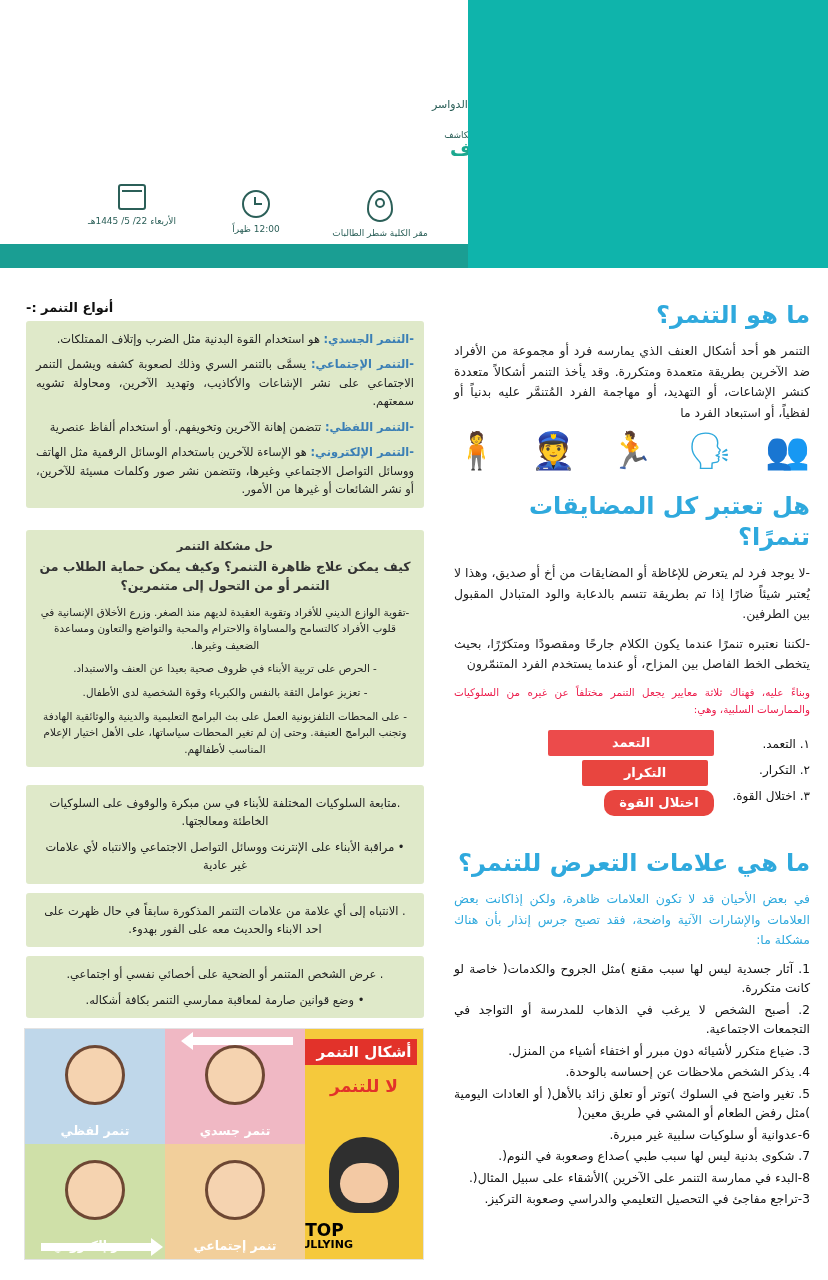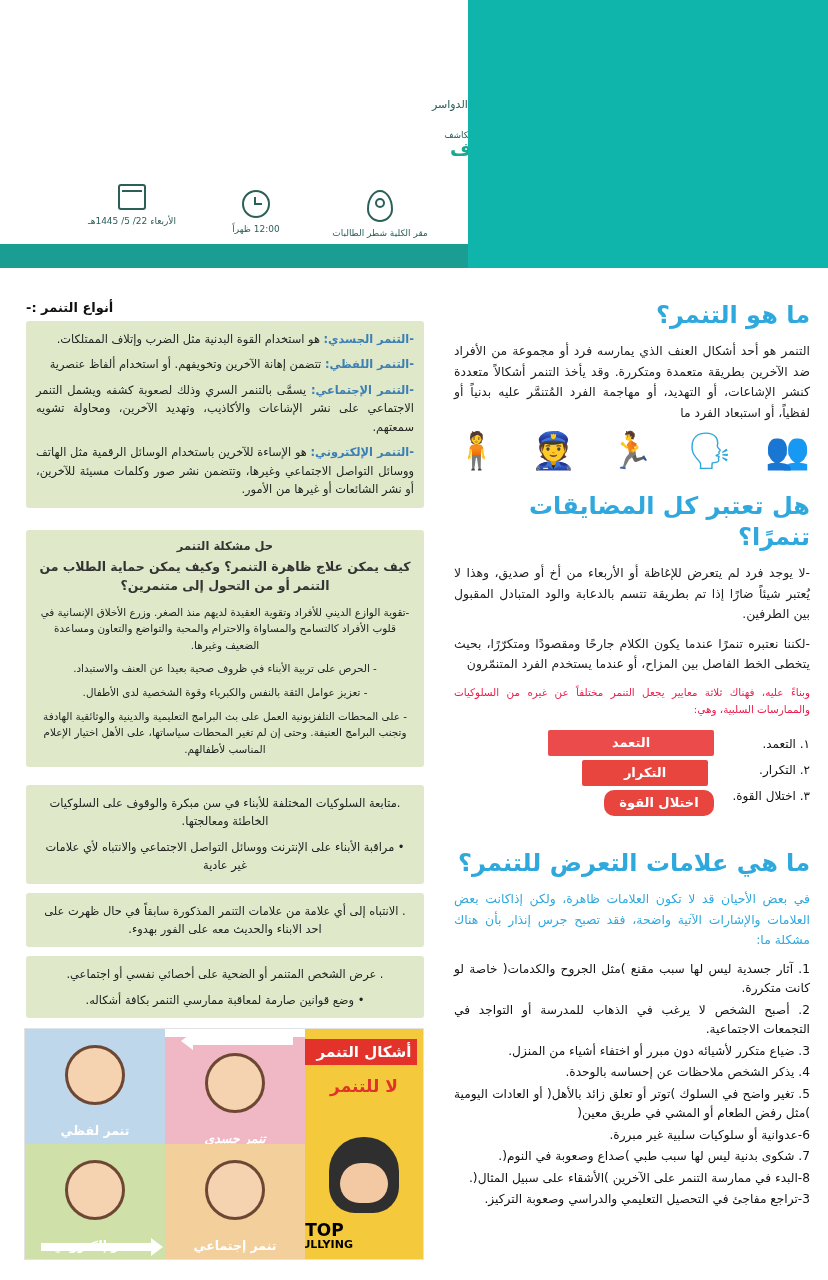--- a/index.html
+++ b/index.html
@@ -92,21 +92,21 @@
   .p-redband{position:absolute;right:6px;top:10px;width:106px;height:26px;background:#e2322a;padding-left:35px;}
   .p-redband span{color:#fff;font-size:15px;font-weight:bold;line-height:26px;display:block;text-align:center;}
   .p-nobully{position:absolute;right:6px;top:46px;width:106px;text-align:center;color:#e2322a;font-size:17px;font-weight:bold;line-height:1.3;}
   .p-face{position:absolute;right:24px;top:108px;width:70px;height:76px;background:#2f2f2f;border-radius:34px 34px 26px 26px;}
   .p-face:after{content:"";position:absolute;left:11px;top:26px;width:48px;height:40px;background:#f3c9a4;border-radius:24px 24px 22px 22px;}
   .p-stop{position:absolute;right:24px;bottom:8px;width:106px;text-align:left;color:#000000;font-size:17px;font-weight:bold;line-height:1.1;}
   .p-stop small{display:block;font-size:11px;font-weight:bold;}
   .cellgrid{position:absolute;left:0;top:0;width:280px;height:230px;}
   .cell{position:absolute;width:140px;height:115px;}
   .cell .cap{position:absolute;bottom:6px;width:100%;text-align:center;font-size:12.5px;font-weight:bold;color:#fff;}
-  .c1{left:140px;top:8px;background:#f0b8c4;font-style:italic;}
+  .c1{left:140px;top:0;background:#f0b8c4;}
   .c2{left:0;top:0;background:#bfd7ea;}
   .c3{left:140px;top:115px;background:#f2cf9b;}
   .c4{left:0;top:115px;background:#cfe0a8;}
   .cface{position:absolute;left:50%;top:16px;transform:translateX(-50%);width:54px;height:54px;background:#f5d3b0;border-radius:50%;border:3px solid #6d4733;}
   .arrow-top{position:absolute;left:168px;top:8px;width:100px;height:8px;background:#ffffff;}
   .arrow-top:after{content:"";position:absolute;left:-12px;top:-5px;border-width:9px 12px 9px 0;border-style:solid;border-color:transparent #fff transparent transparent;}
   .arrow-bot{position:absolute;left:16px;bottom:8px;width:110px;height:8px;background:#ffffff;}
   .arrow-bot:after{content:"";position:absolute;right:-12px;top:-5px;border-width:9px 0 9px 12px;border-style:solid;border-color:transparent transparent transparent #fff;}
 </style>
 </head>
@@ -182,21 +182,21 @@
 
     <div class="icon-row">
       <span>👥</span>
       <span>🗣</span>
       <span>🏃</span>
       <span>👮</span>
       <span>🧍</span>
     </div>
 
     <h2 class="sec">هل تعتبر كل المضايقات تنمرًا؟</h2>
-    <p class="body">-لا يوجد فرد لم يتعرض للإغاظة أو الأربعاء من أخ أو صديق، وهذا لا يُعتبر شيئاً ضارًا إذا تم بطريقة تتسم بالدعابة والود المتبادل المقبول بين الطرفين.</p>
+    <p class="body">-لا يوجد فرد لم يتعرض للإغاظة أو المضايقات من أخ أو صديق، وهذا لا يُعتبر شيئاً ضارًا إذا تم بطريقة تتسم بالدعابة والود المتبادل المقبول بين الطرفين.</p>
     <p class="body">-لكننا نعتبره تنمرًا عندما يكون الكلام جارحًا ومقصودًا ومتكرّرًا، بحيث يتخطى الخط الفاصل بين المزاح، أو عندما يستخدم الفرد المتنمّرون</p>
     <p class="body red" style="font-size:10.4px;">وبناءً عليه، فهناك ثلاثة معايير يجعل التنمر مختلفاً عن غيره من السلوكيات والممارسات السلبية، وهي:</p>
 
     <div class="criteria">
       <div class="crit-list">
         <div>١.  التعمد.</div>
         <div>٢.  التكرار.</div>
         <div>٣.  اختلال القوة.</div>
       </div>
       <div class="bar bar1">التعمد</div>
@@ -217,22 +217,22 @@
       <li>8-البدء في ممارسة التنمر على الآخرين )الأشقاء على سبيل المثال(.</li>
       <li>3-تراجع مفاجئ في التحصيل التعليمي والدراسي وصعوبة التركيز.</li>
     </ul>
   </div>
 
   <div class="col-left">
     <div class="lbl-types">أنواع التنمر :-</div>
 
     <div class="box">
       <p><span class="kw">-التنمر الجسدي:</span><span> هو استخدام القوة البدنية مثل الضرب وإتلاف الممتلكات.</span></p>
+      <p><span class="kw">-التنمر الإجتماعي:</span><span> يسمَّى بالتنمر السري وذلك لصعوبة كشفه ويشمل التنمر الاجتماعي على نشر الإشاعات والأكاذيب، وتهديد الآخرين، ومحاولة تشويه سمعتهم.</span></p>
       <p><span class="kw">-التنمر اللفظي:</span><span> تتضمن إهانة الآخرين وتخويفهم. أو استخدام ألفاظ عنصرية</span></p>
-      <p><span class="kw">-التنمر الإجتماعي:</span><span> يسمَّى بالتنمر السري وذلك لصعوبة كشفه ويشمل التنمر الاجتماعي على نشر الإشاعات والأكاذيب، وتهديد الآخرين، ومحاولة تشويه سمعتهم.</span></p>
       <p><span class="kw">-التنمر الإلكتروني:</span><span> هو الإساءة للآخرين باستخدام الوسائل الرقمية مثل الهاتف ووسائل التواصل الاجتماعي وغيرها، وتتضمن نشر صور وكلمات مسيئة للآخرين، أو نشر الشائعات أو غيرها من الأمور.</span></p>
     </div>
 
     <div class="box box-sm" style="margin-top:22px;">
       <div class="box-title">حل مشكلة التنمر</div>
       <div class="box-q">كيف يمكن علاج ظاهرة التنمر؟ وكيف يمكن حماية الطلاب من التنمر أو من التحول إلى متنمرين؟</div>
       <p style="text-align:center;">-تقوية الوازع الديني للأفراد وتقوية العقيدة لديهم منذ الصغر. وزرع الأخلاق الإنسانية في قلوب الأفراد كالتسامح والمساواة والاحترام والمحبة والتواضع والتعاون ومساعدة الضعيف وغيرها.</p>
       <p style="text-align:center;">- الحرص على تربية الأبناء في ظروف صحية بعيدا عن العنف والاستبداد.</p>
       <p style="text-align:center;">- تعزيز عوامل الثقة بالنفس والكبرياء وقوة الشخصية لدى الأطفال.</p>
       <p style="text-align:center;">- على المحطات التلفزيونية العمل على بث البرامج التعليمية والدينية والوثائقية الهادفة وتجنب البرامج العنيفة. وحتى إن لم تغير المحطات سياساتها، على الأهل اختيار الإعلام المناسب لأطفالهم.</p>

